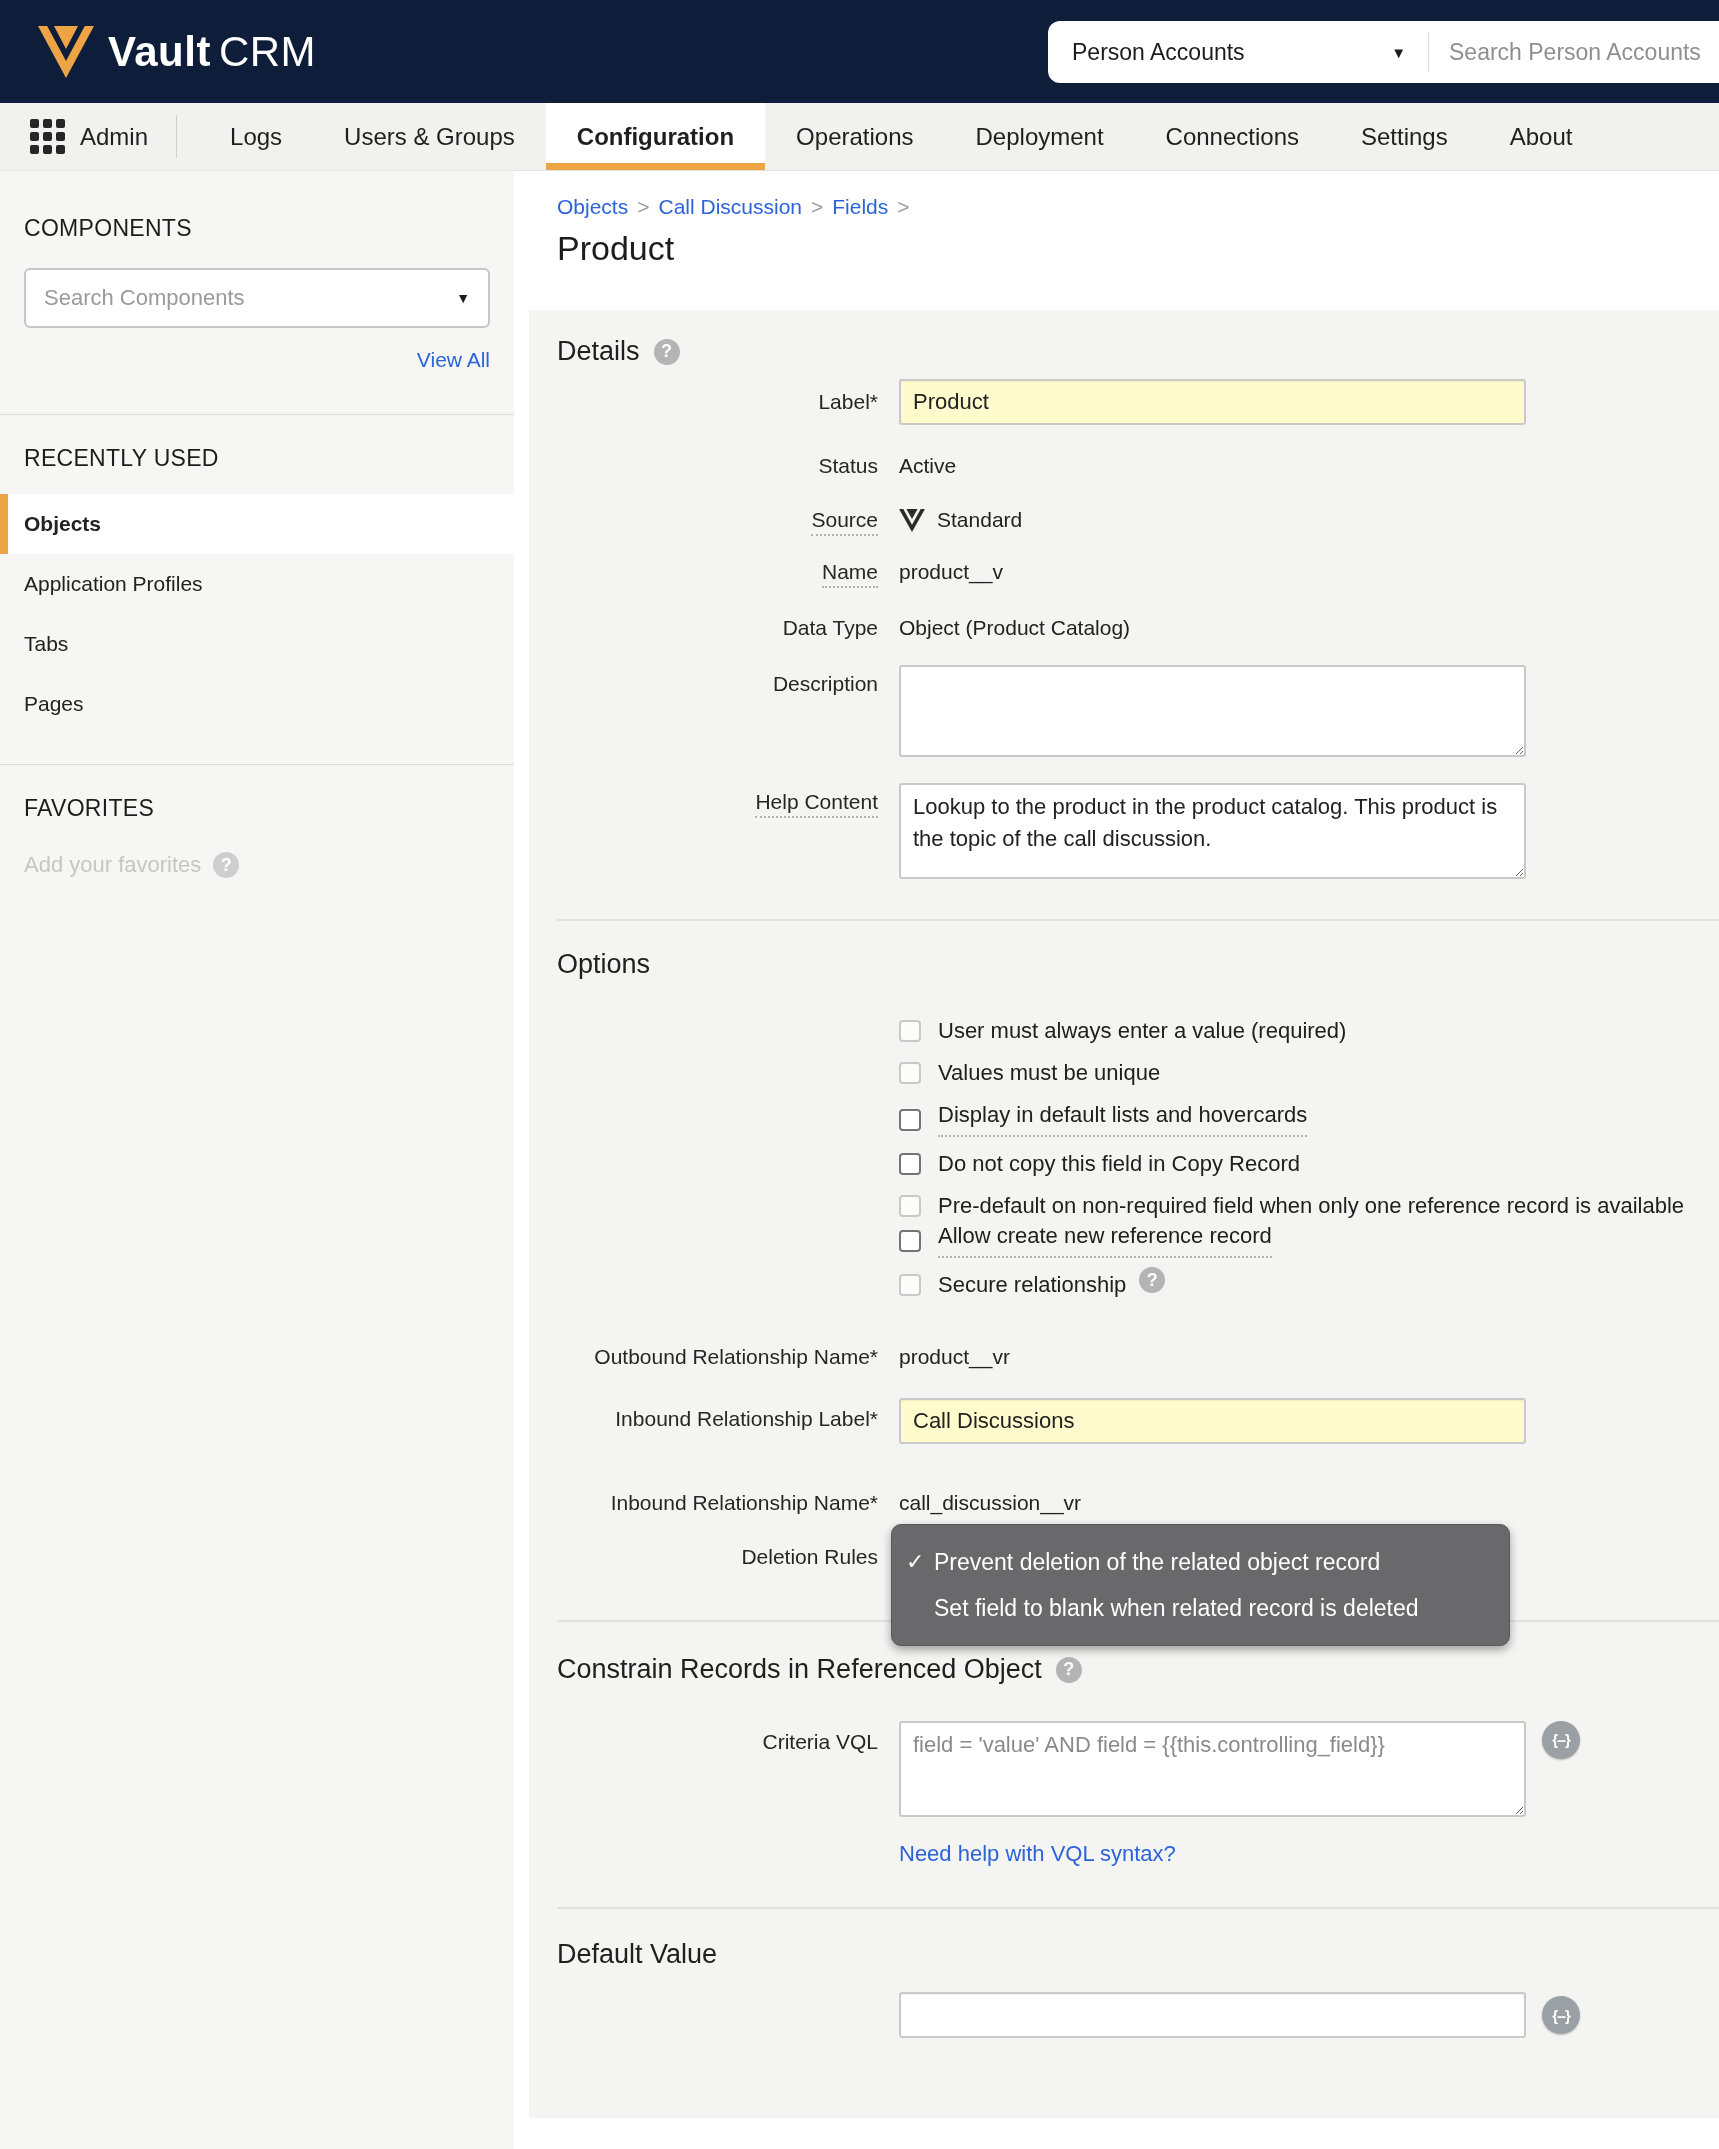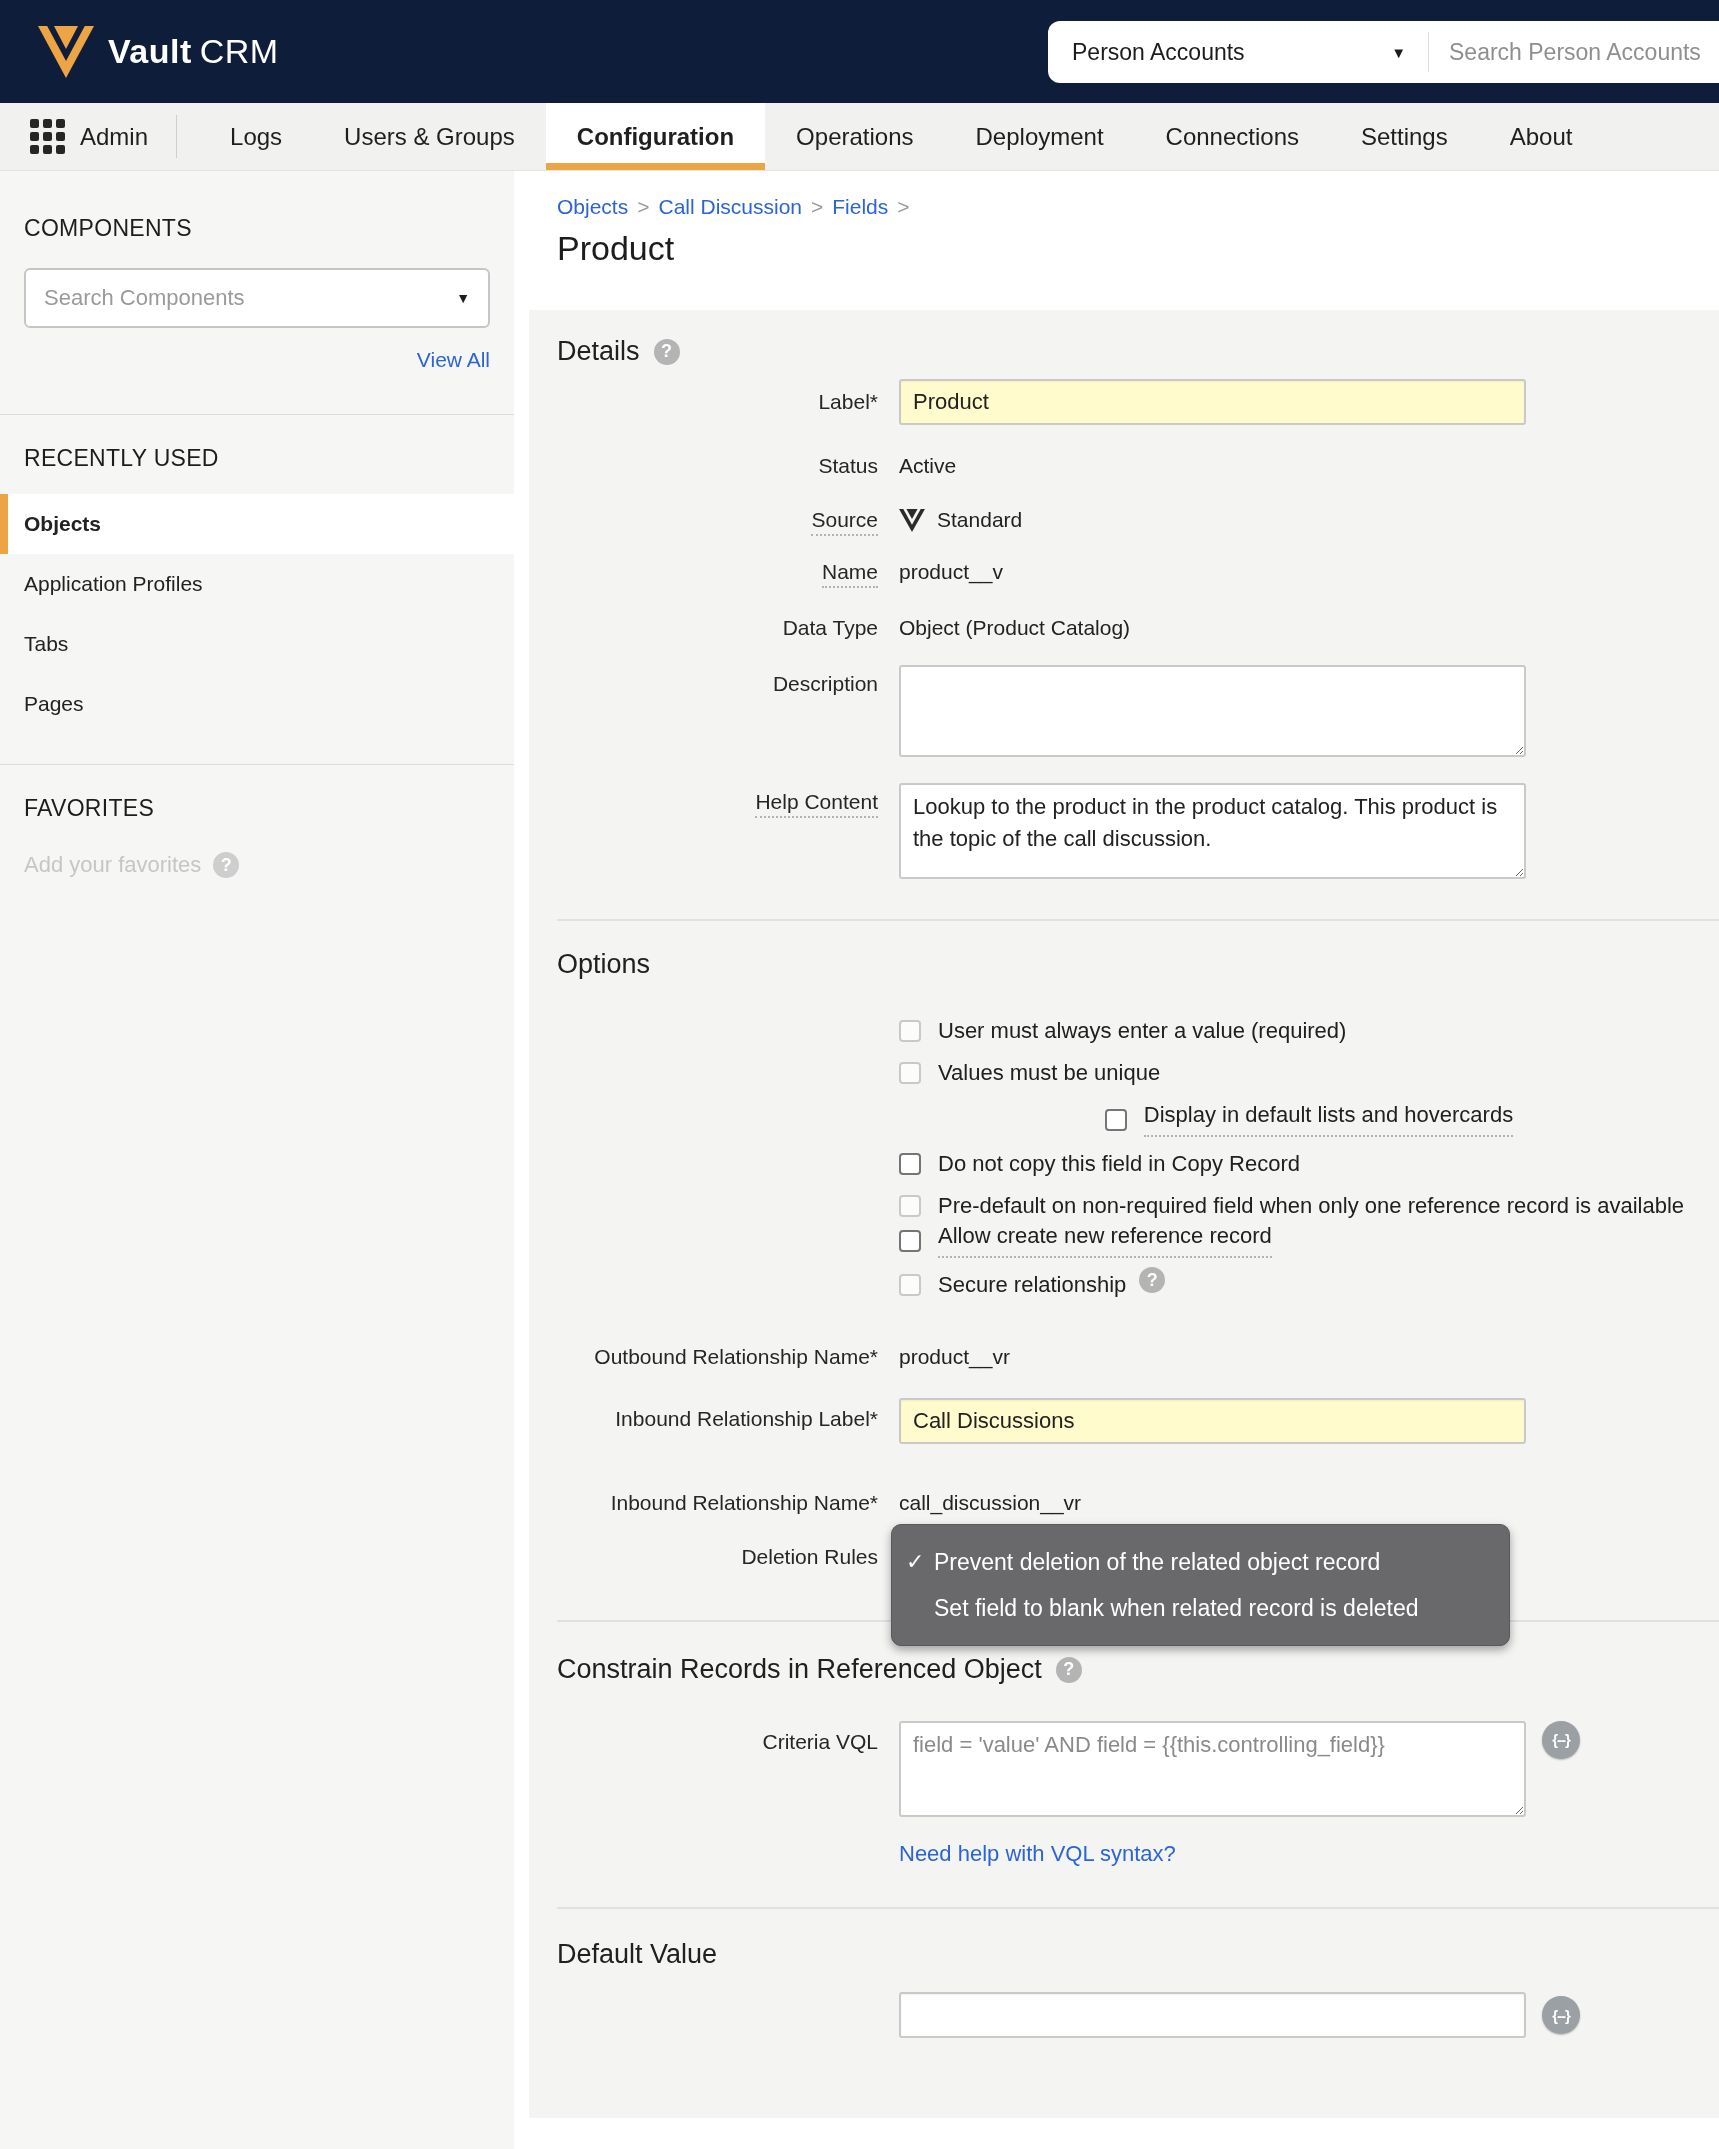--- a/index.html
+++ b/index.html
@@ -2,21 +2,21 @@
 <html><head>
 <meta charset="utf-8">
 <style>
   * { box-sizing: border-box; margin: 0; padding: 0; }
   html,body { width:1719px; height:2149px; overflow:hidden; }
   body { font-family:"Liberation Sans", sans-serif; background:#ffffff; color:#222; }
 
   
   .top-header { height:103px; background:#0e1e3a; position:relative; display:flex; align-items:center; }
   .brand { display:flex; align-items:center; gap:14px; margin-left:38px; }
-  .brand-text { font-size:34px; color:#ffffff; letter-spacing:0.5px; }
+  .brand-text { font-size:42px; color:#ffffff; letter-spacing:0.5px; }
   .brand-text .b { font-weight:700; }
   .brand-text .l { font-weight:300; margin-left:8px; }
   .scope-search { position:absolute; left:1048px; top:21px; width:697px; height:62px; background:#ffffff; border-radius:12px; display:flex; align-items:center; overflow:hidden; }
   .scope-label { font-size:23px; color:#1c1c1c; margin-left:24px; width:320px; }
   .scope-caret { font-size:15px; color:#1c1c1c; margin-right:22px; }
   .scope-divider { width:1px; height:40px; background:#dcdce2; }
   .global-search { border:none; outline:none; flex:1; height:100%; font-size:23px; color:#222; padding-left:20px; font-family:"Liberation Sans",sans-serif; }
   .global-search::placeholder { color:#8f8f8f; }
 
   
@@ -244,21 +244,21 @@
       </div>
 
       <div class="cb-row" style="margin-top:38px;">
         <input type="checkbox" class="cb disabled" disabled="" style="">
         <span class="cb-label">User must always enter a value (required)</span>
       </div>
       <div class="cb-row" style="margin-top:16px;">
         <input type="checkbox" class="cb disabled" disabled="" style="">
         <span class="cb-label">Values must be unique</span>
       </div>
-      <div class="cb-row" style="margin-top:16px;justify-content:center;">
+      <div class="cb-row" style="margin-top:16px;">
         <input type="checkbox" class="cb enabled" style="">
         <span class="cb-label dotted">Display in default lists and hovercards</span>
       </div>
       <div class="cb-row" style="margin-top:14px;">
         <input type="checkbox" class="cb enabled" style="">
         <span class="cb-label">Do not copy this field in Copy Record</span>
       </div>
       <div class="cb-row" style="margin-top:16px; white-space:nowrap;">
         <input type="checkbox" class="cb disabled" disabled="" style="">
         <span class="cb-label">Pre-default on non-required field when only one reference record is available</span>

